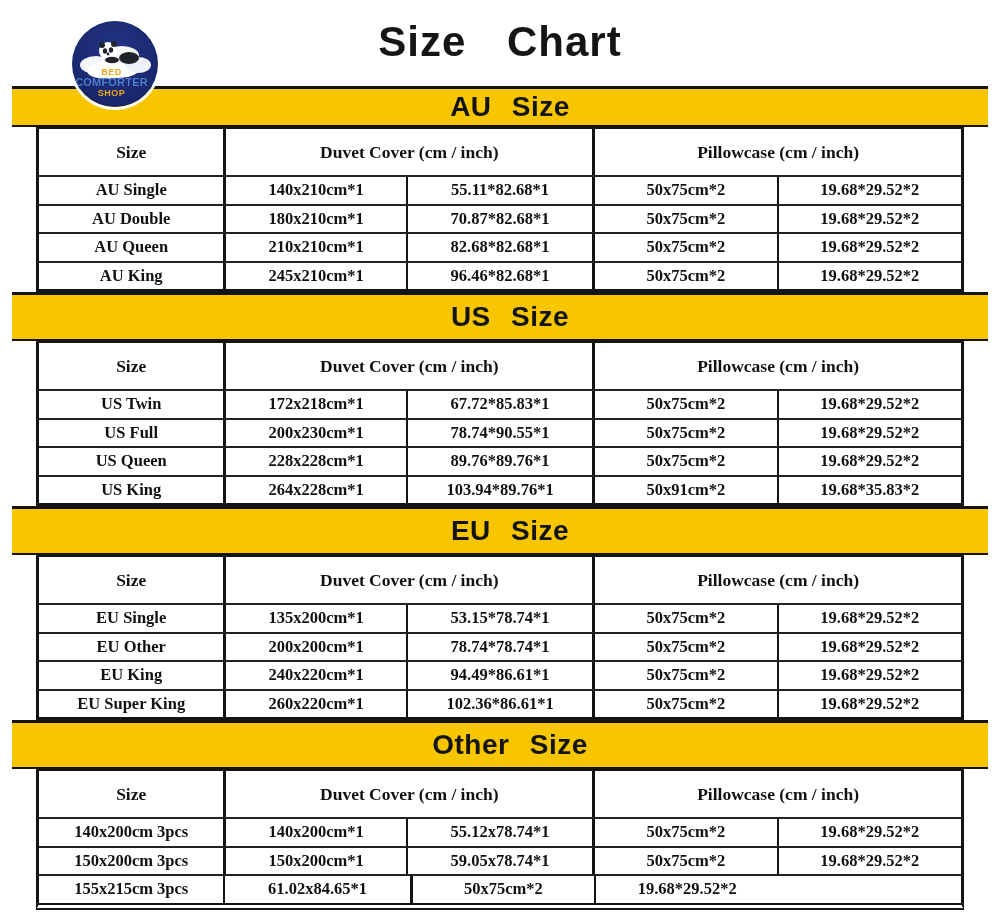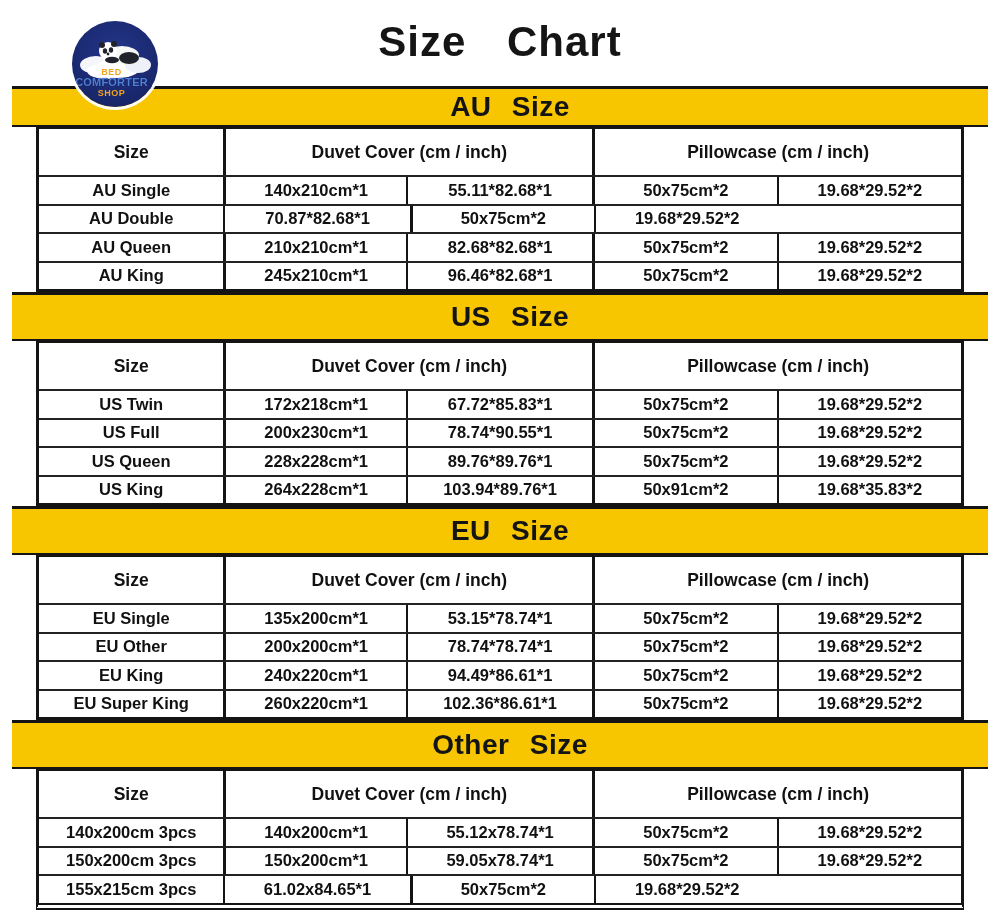--- a/index.html
+++ b/index.html
@@ -77,20 +77,21 @@
     letter-spacing: 0.5px;
   }
 
   
   .tbl {
     margin: 0 24px;
     border-left: 3px solid #141414;
     border-right: 3px solid #141414;
     border-top: 2px solid #141414;
     border-bottom: 3px solid #141414;
+    font-family: Liberation Serif, serif;
   }
   .section:last-child .tbl { border-bottom: 7px double #141414; }
 
   .hrow, .drow { display: flex; width: 100%; }
   .hrow { height: 46px; }
   .drow { height: 28.5px; border-top: 2px solid #222; }
 
   .cell {
     display: flex;
     align-items: center;
@@ -164,20 +165,21 @@
   <div class="drow">
     <div class="cell dcell c-size">AU Single</div>
     <div class="cell dcell c-dcm">140x210cm*1</div>
     <div class="cell dcell c-din">55.11*82.68*1</div>
     <div class="cell dcell c-pcm">50x75cm*2</div>
     <div class="cell dcell c-pin">19.68*29.52*2</div>
   </div>
 
   <div class="drow">
     <div class="cell dcell c-size">AU Double</div>
+    <div class="cell dcell c-dcm">180x210cm*1</div>
     <div class="cell dcell c-din">70.87*82.68*1</div>
     <div class="cell dcell c-pcm">50x75cm*2</div>
     <div class="cell dcell c-pin">19.68*29.52*2</div>
   </div>
 
   <div class="drow">
     <div class="cell dcell c-size">AU Queen</div>
     <div class="cell dcell c-dcm">210x210cm*1</div>
     <div class="cell dcell c-din">82.68*82.68*1</div>
     <div class="cell dcell c-pcm">50x75cm*2</div>

